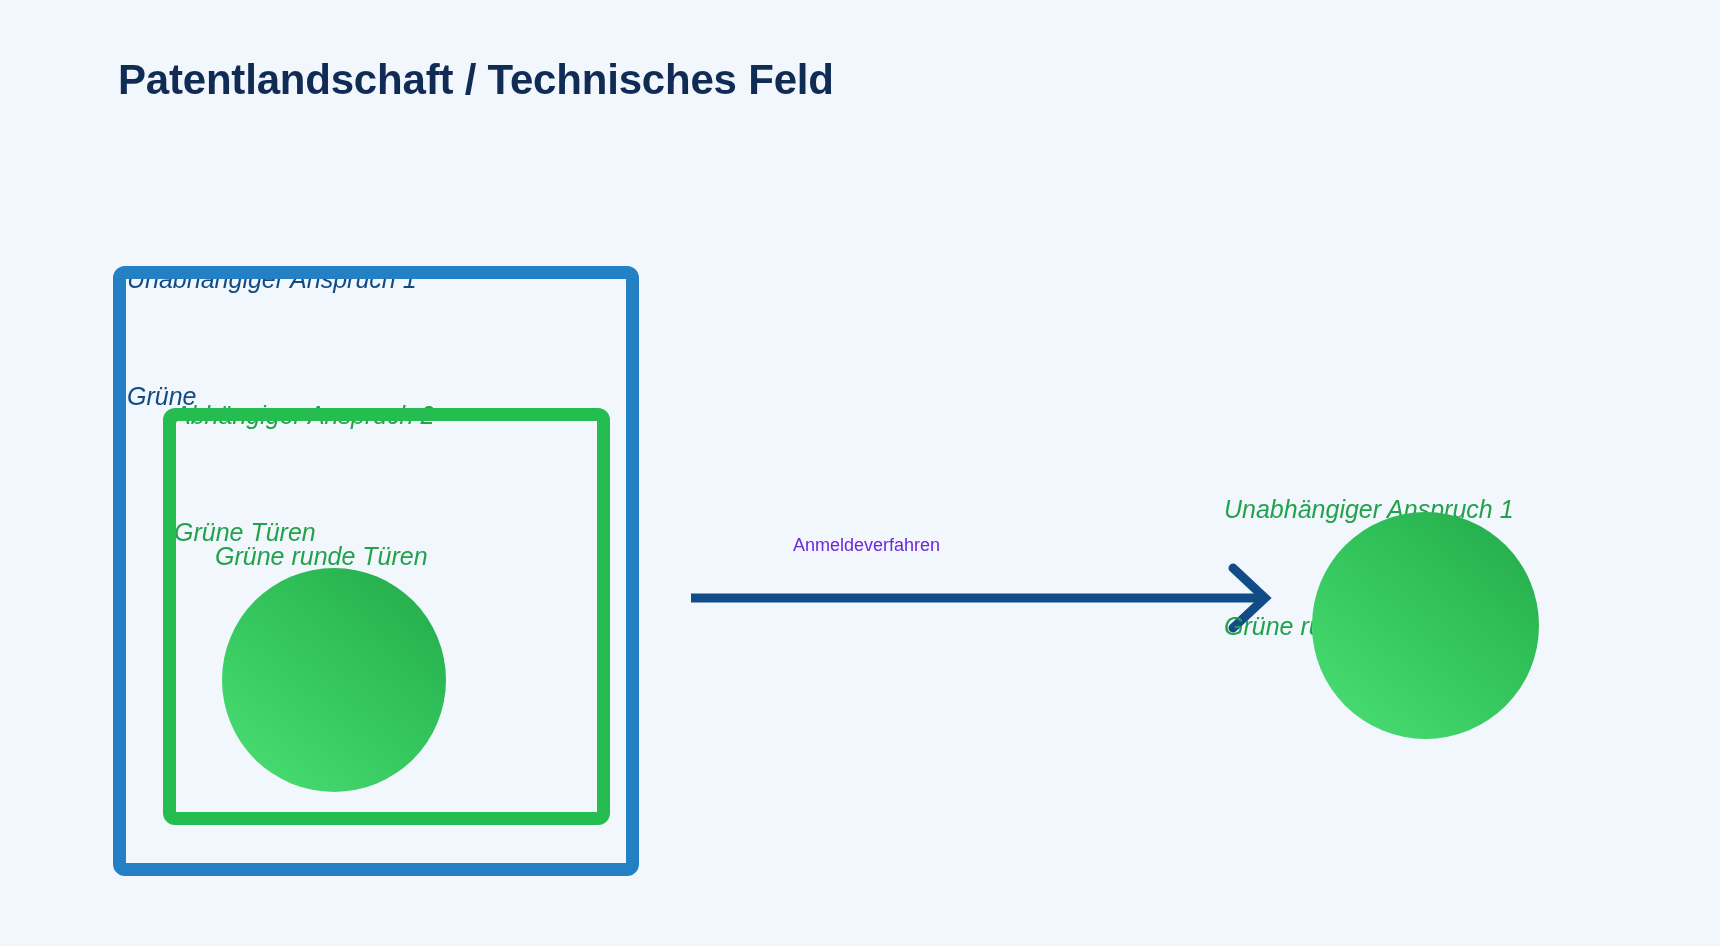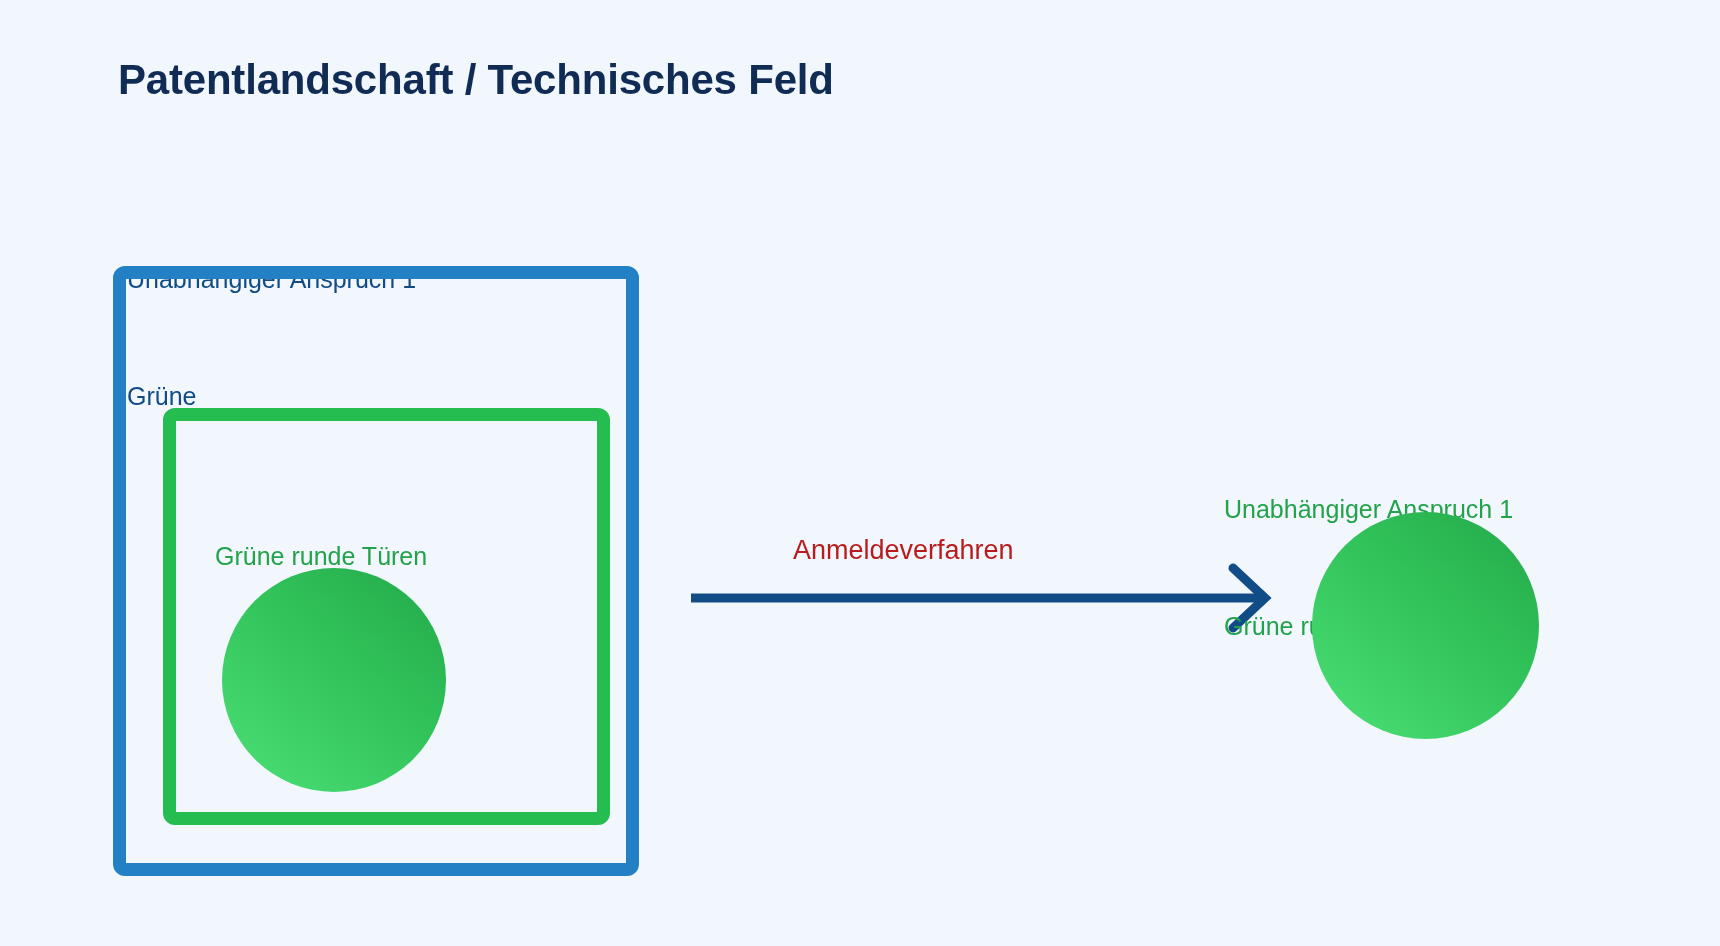--- a/index.html
+++ b/index.html
@@ -35,20 +35,21 @@
     letter-spacing: -0.2px;
     white-space: nowrap;
   }
 
   
   .caption {
     position: absolute;
     font-size: 25px;
     line-height: 39px;
     white-space: pre;
+    font-style: italic;
   }
   .caption-blue  { color: #114c86; }
   .caption-green { color: #22a24a; }
 
   
   .claim-box-outer {
     position: absolute;
     left: 113px;
     top: 266px;
     width: 526px;
@@ -96,39 +97,43 @@
     position: absolute;
     left: 685px;
     top: 560px;
     width: 600px;
     height: 80px;
   }
   .arrow-label {
     position: absolute;
     left: 793px;
     top: 535px;
-    font-size: 27px;
-    color: #b91c1c;
+    font-size: 18px;
+    color: #6d28d9;
     white-space: nowrap;
   }
 </style>
 </head>
 <body>
 
 <div id="stage">
 
   <div class="page-title">Patentlandschaft / Technisches Feld</div>
 
   <div class="caption caption-blue" style="left:127px; top:182px;">
     <div>Unabhängiger Anspruch 1</div>
     <div>Grüne</div>
   </div>
 
   <div class="claim-box-outer"></div>
 
+  <div class="caption caption-green" style="left:174px; top:318px;">
+    <div>Abhängiger Anspruch 2</div>
+    <div>Grüne Türen</div>
+  </div>
 
   <div class="claim-box-inner"></div>
 
   <div class="caption caption-green" style="left:215px; top:459px;">
     <div>Grüne runde Türen</div>
   </div>
 
   <div class="green-circle circle-left"></div>
 
   <div class="arrow-label">Anmeldeverfahren</div>

